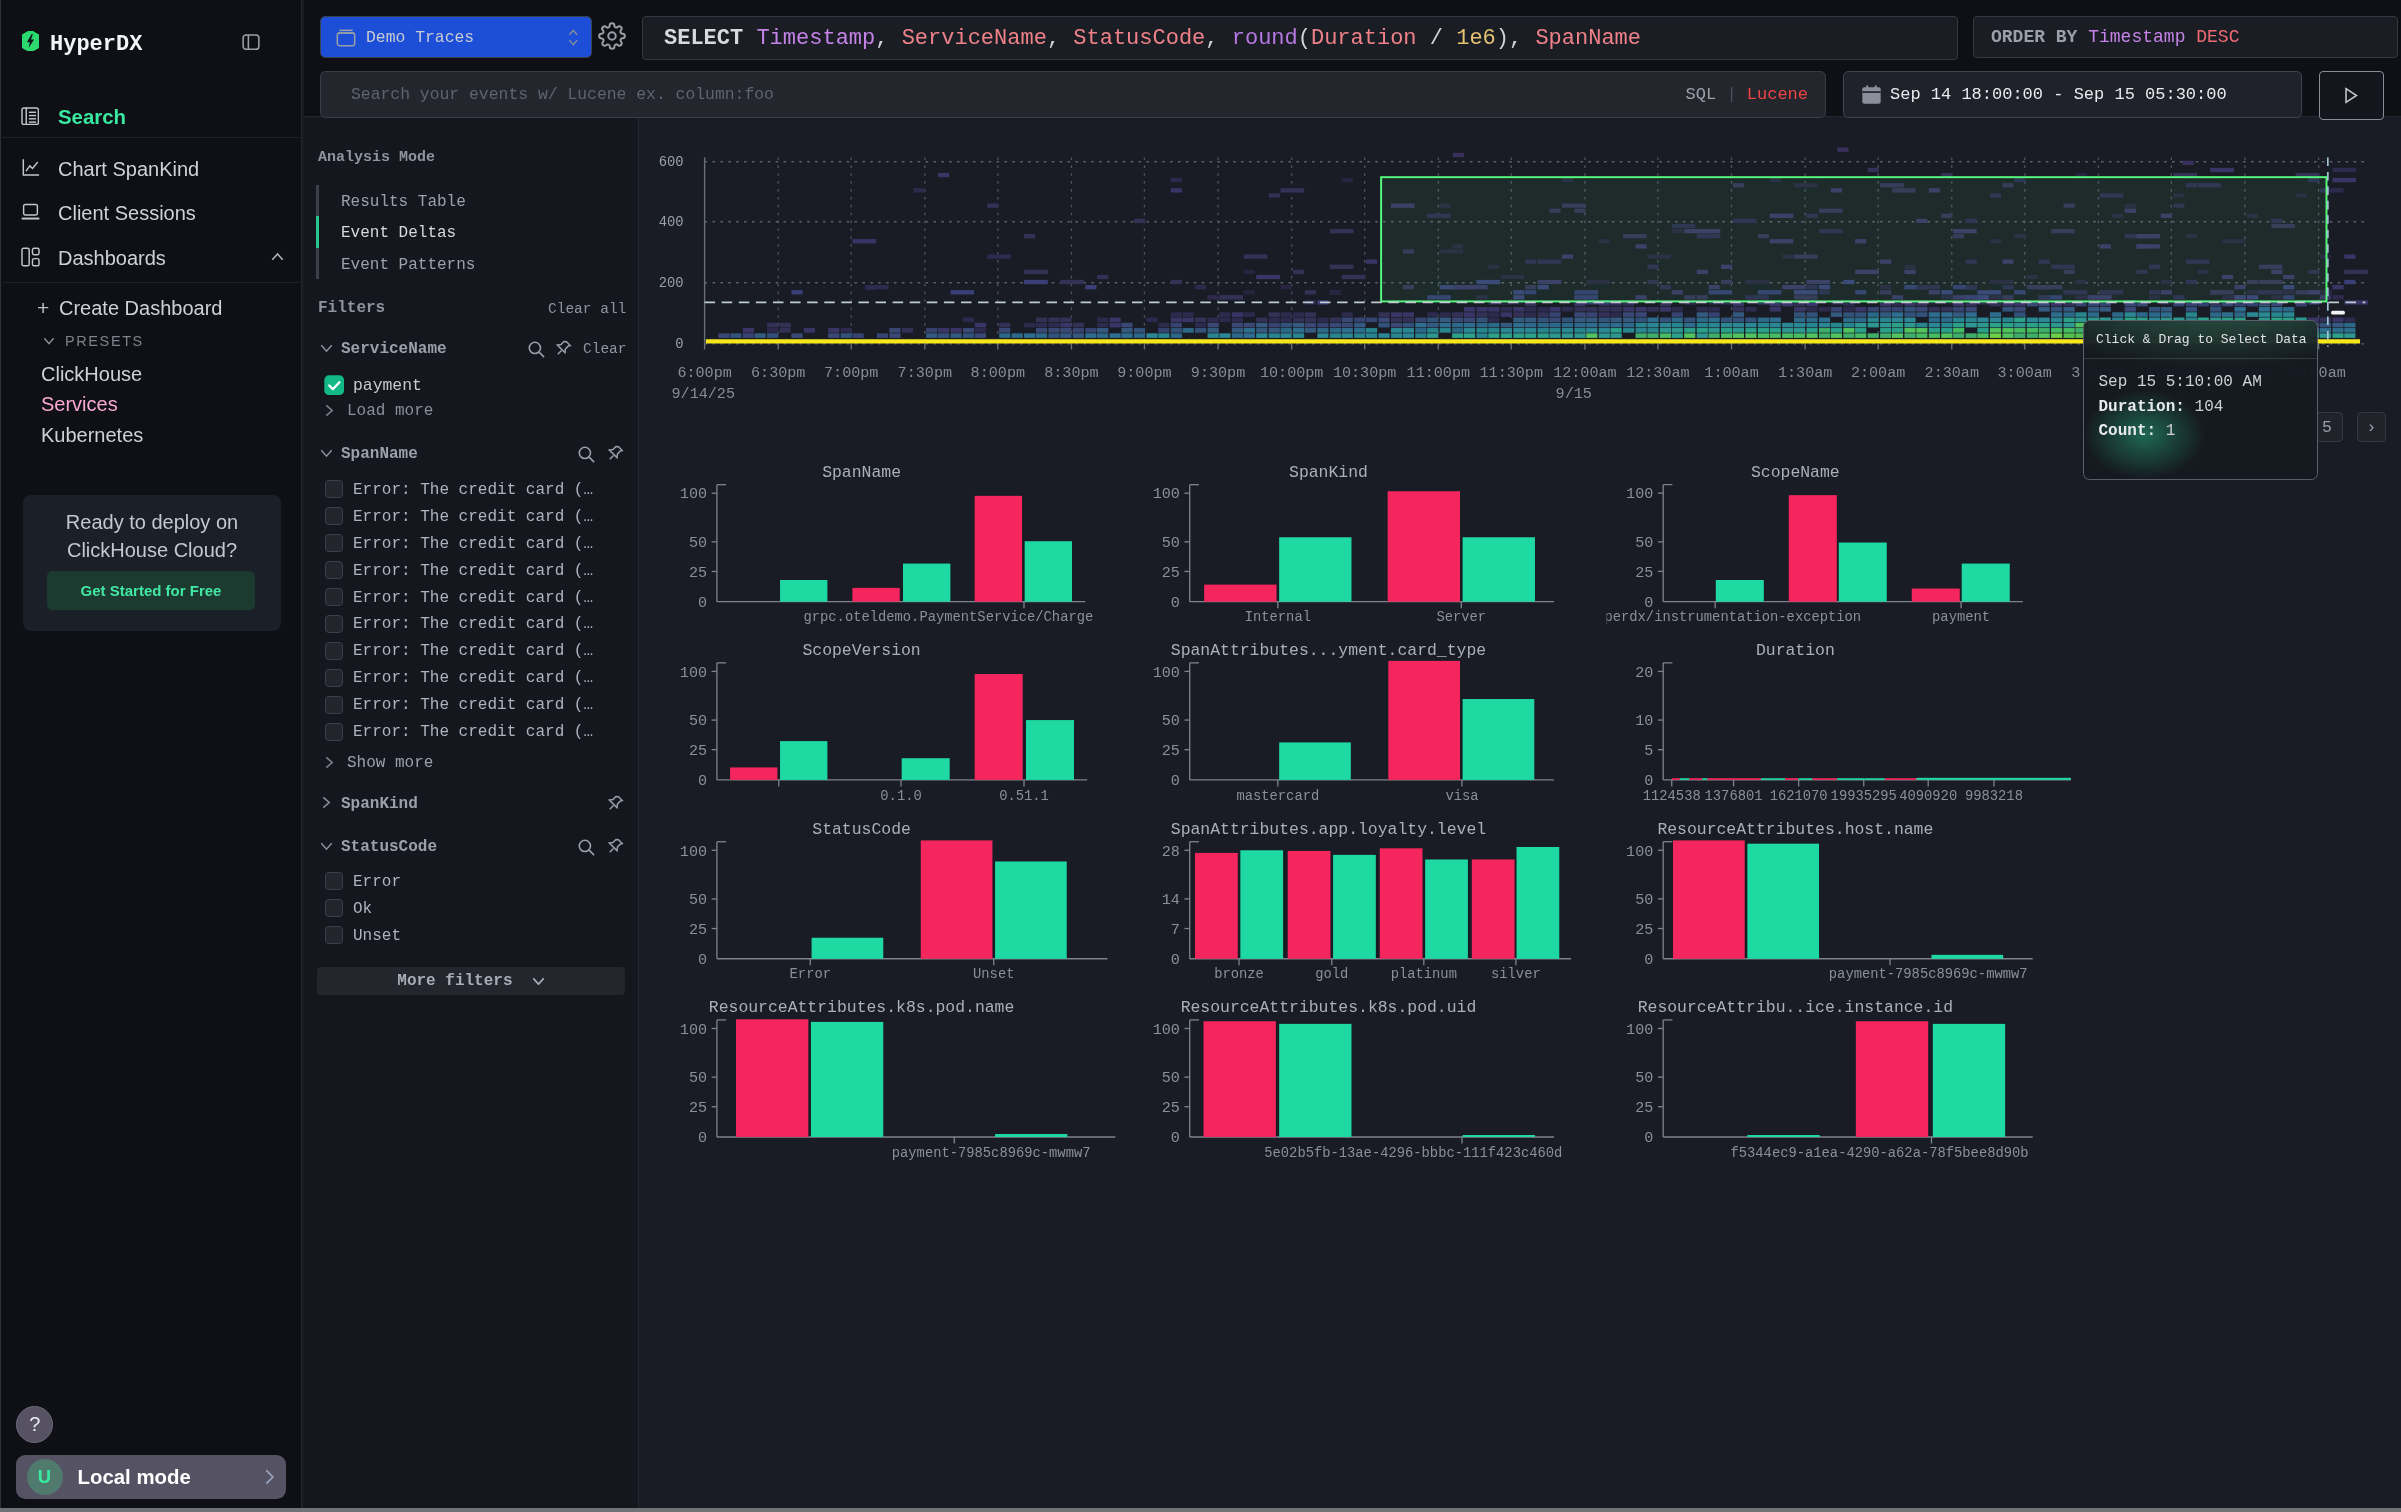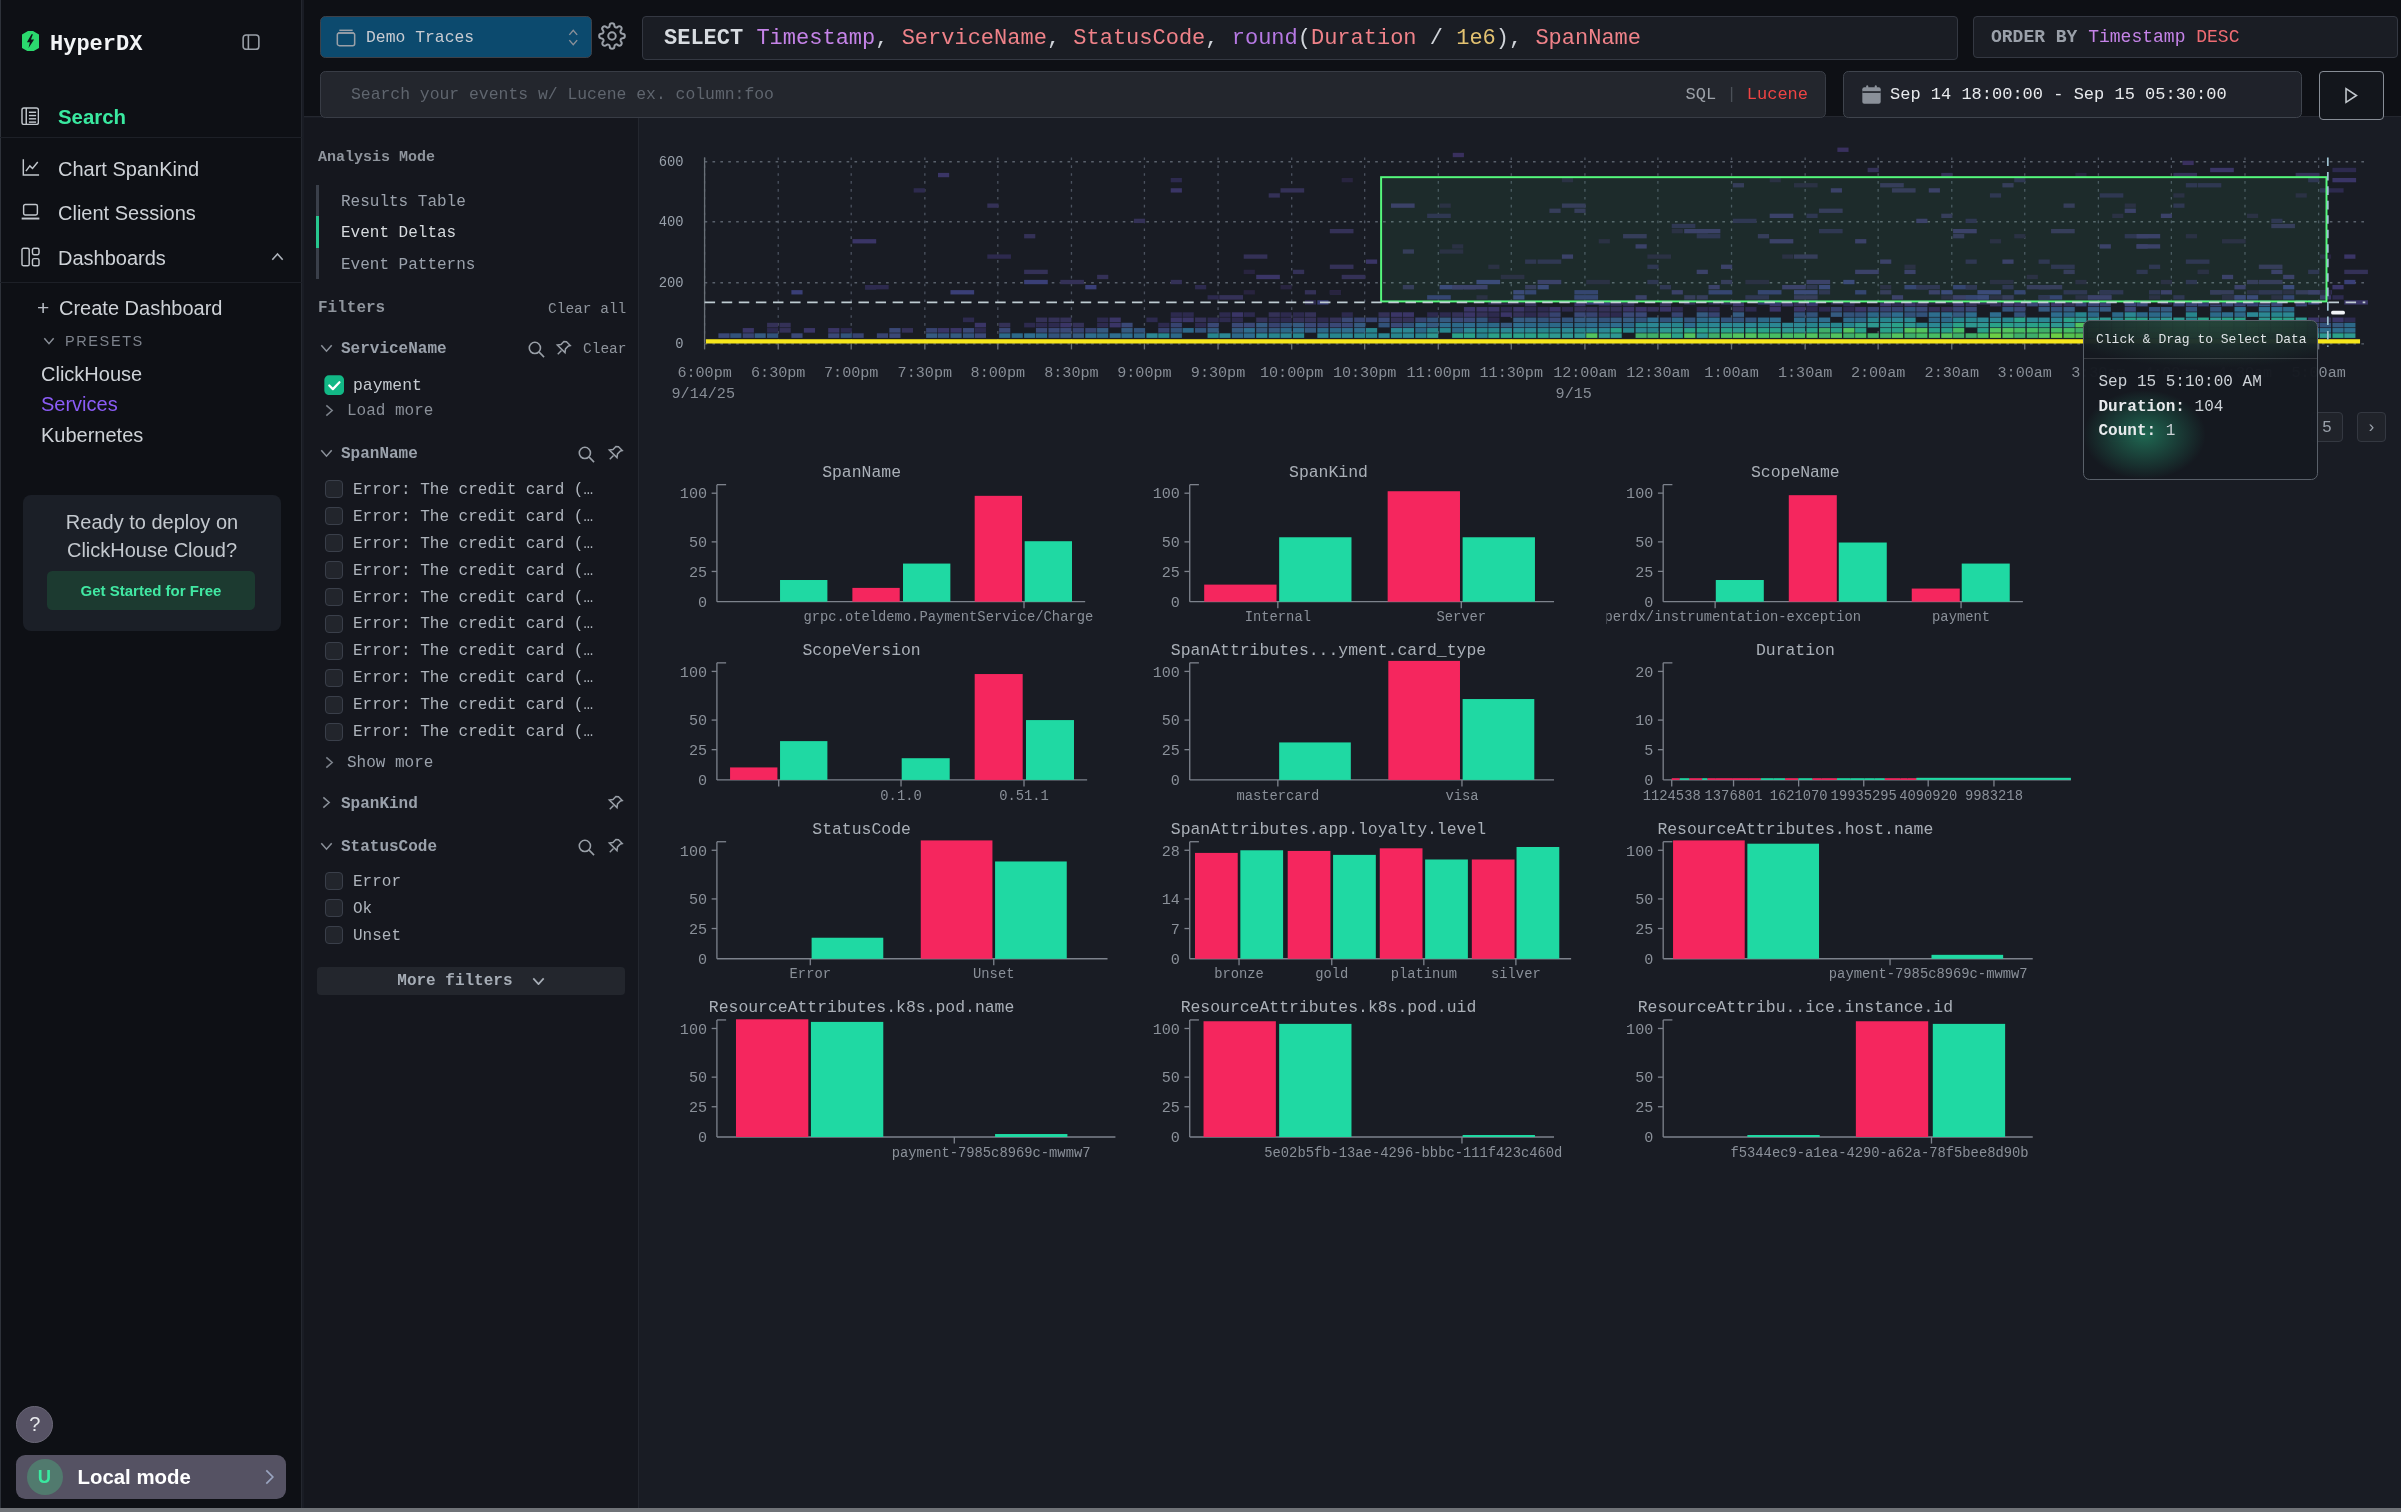--- a/index.html
+++ b/index.html
@@ -54,34 +54,34 @@
     <path d="M2 12 L10 3 L18 12"></path>
   </svg>
 <div class="abs" style="left:0;top:282px;width:302px;height:1.3px;background:#1d2027"></div>
 <div class="abs" style="left:37px;top:296px;font-size:21px;color:#b9bec6">+</div>
 <div class="abs" style="left:59px;top:297px;font-size:20px;color:#ced2d7">Create Dashboard</div>
 <svg class="abs" style="left:43px;top:337px" width="12" height="8" viewBox="0 0 18 12" fill="none" stroke="#8a9099" stroke-width="2.2">
     <path d="M2 2 L9 10 L16 2"></path>
   </svg>
 <div class="abs" style="left:65px;top:333px;font-size:14.5px;letter-spacing:1.6px;color:#7d838c">PRESETS</div>
 <div class="abs" style="left:41px;top:363px;font-size:20px;color:#ced2d7">ClickHouse</div>
-<div class="abs" style="left:41px;top:393px;font-size:20px;color:#8b5cf6">Services</div>
+<div class="abs" style="left:41px;top:393px;font-size:20px;color:#f9a8d4">Services</div>
 <div class="abs" style="left:41px;top:424px;font-size:20px;color:#ced2d7">Kubernetes</div>
 <div class="abs" style="left:23px;top:495px;width:258px;height:136px;background:#1b1f27;border-radius:8px"></div>
 <div class="abs" style="left:23px;top:508px;width:258px;text-align:center;font-size:20px;line-height:28px;color:#c3c8ce">Ready to deploy on<br>ClickHouse Cloud?</div>
 <div class="abs flex" style="left:47px;top:571px;width:208px;height:39px;background:#1c3a30;border-radius:5.3px;justify-content:center;font-size:15px;font-weight:bold;color:#41e8a3">Get Started for Free</div>
 <div class="abs flex" style="left:16.4px;top:1406px;width:37px;height:37px;border-radius:50%;background:#565264;border:1.3px solid #6b6878;justify-content:center;font-size:20px;color:#e8eaee">?</div>
 <div class="abs flex" style="left:16px;top:1455px;width:270px;height:44px;border-radius:9.2px;background:#555263">
     <div class="flex" style="margin-left:10.5px;width:36px;height:36px;border-radius:50%;background:#517a6e;justify-content:center;font-size:18.4px;font-weight:bold;color:#3ae9a0">U</div>
     <div style="margin-left:15px;font-size:20.4px;font-weight:bold;color:#ffffff">Local mode</div>
     <svg style="margin-left:auto;margin-right:12px" width="9.2" height="16" viewBox="0 0 14 24" fill="none" stroke="#9aa5c0" stroke-width="2.6">
       <path d="M2 2 L12 12 L2 22"></path>
     </svg>
   </div>
-<div class="abs flex" style="left:320px;top:16px;width:272px;height:42px;background:#0c4a6e;border:1.3px solid #3d4149;border-radius:5.3px">
+<div class="abs flex" style="left:320px;top:16px;width:272px;height:42px;background:#1d4ed8;border:1.3px solid #3d4149;border-radius:5.3px">
     <svg style="margin-left:14.5px" width="20" height="20" viewBox="0 0 30 30" fill="none" stroke="#9aa0a8" stroke-width="2.3">
       <rect x="2" y="9" width="26" height="19" rx="3"></rect>
       <line x1="5" y1="5" x2="25" y2="5"></line>
       <line x1="3" y1="9" x2="27" y2="9"></line>
     </svg>
     <div class="mono" style="margin-left:10.5px;font-size:16.4px;color:#c9ccd2">Demo Traces</div>
     <svg style="margin-left:auto;margin-right:13px" width="10.5" height="17" viewBox="0 0 16 26" fill="none" stroke="#8a9099" stroke-width="2.2">
       <path d="M2 9 L8 2 L14 9"></path>
       <path d="M2 17 L8 24 L14 17"></path>
     </svg>

